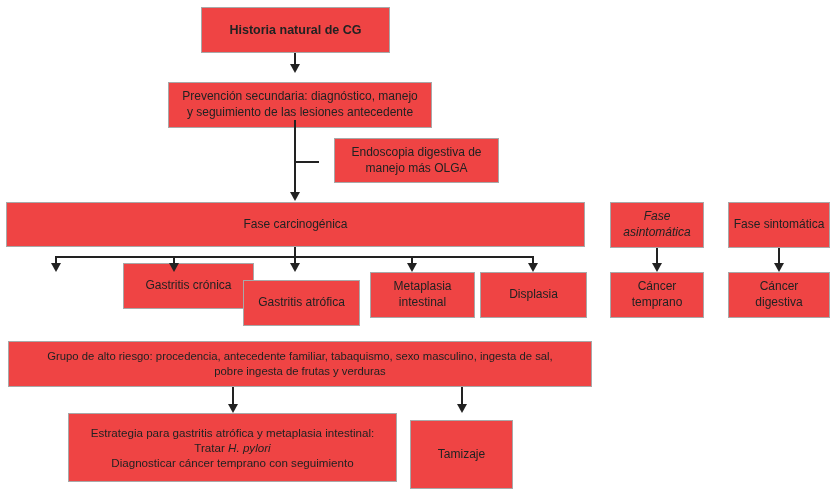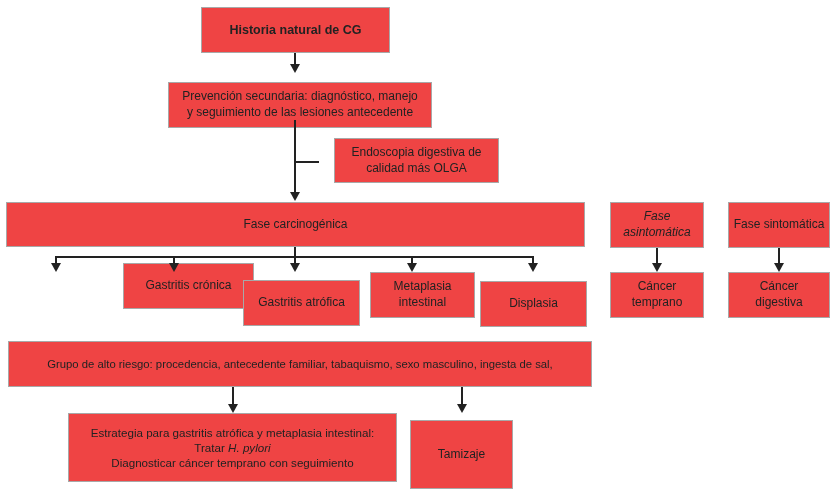--- a/index.html
+++ b/index.html
@@ -50,21 +50,21 @@
   <div class="box" style="left:168px;top:82px;width:264px;height:46px;">
     <div>
       <span class="ln">Prevención secundaria: diagnóstico, manejo</span>
       <span class="ln">y seguimiento de las lesiones antecedente</span>
     </div>
   </div>
 
   <div class="box" style="left:318px;top:138px;width:165px;height:45px;margin-left:16px;">
     <div>
       <span class="ln">Endoscopia digestiva de</span>
-      <span class="ln">calidad más OLGA</span>
+      <span class="ln">manejo más OLGA</span>
     </div>
   </div>
 
   <div class="box" style="left:6px;top:202px;width:579px;height:45px;">
     <span class="ln">Fase carcinogénica</span>
   </div>
 
   <div class="box" style="left:610px;top:202px;width:94px;height:46px;font-style:italic;">
     <div>
       <span class="ln">Fase</span>
@@ -85,41 +85,42 @@
     <span class="ln">Gastritis atrófica</span>
   </div>
 
   <div class="box" style="left:362px;top:272px;width:105px;height:46px;margin-left:8px;">
     <div>
       <span class="ln">Metaplasia</span>
       <span class="ln">intestinal</span>
     </div>
   </div>
 
-  <div class="box" style="left:480px;top:272px;width:107px;height:46px;margin-top:9px;">
+  <div class="box" style="left:480px;top:272px;width:107px;height:46px;">
     <span class="ln">Displasia</span>
   </div>
 
   <div class="box" style="left:610px;top:272px;width:94px;height:46px;">
     <div>
       <span class="ln">Cáncer</span>
       <span class="ln">temprano</span>
     </div>
   </div>
 
   <div class="box" style="left:728px;top:272px;width:102px;height:46px;">
     <div>
       <span class="ln">Cáncer</span>
       <span class="ln">digestiva</span>
     </div>
   </div>
 
   <div class="box small" style="left:8px;top:341px;width:584px;height:46px;">
     <div>
       <span class="ln">Grupo de alto riesgo: procedencia, antecedente familiar, tabaquismo, sexo masculino, ingesta de sal,</span>
+      <span class="ln">pobre ingesta de frutas y verduras</span>
     </div>
   </div>
 
   <div class="box med" style="left:68px;top:413px;width:329px;height:69px;">
     <div>
       <span class="ln">Estrategia para gastritis atrófica y metaplasia intestinal:</span>
       <span class="ln"><span>Tratar</span> <span class="it">H. pylori</span></span>
       <span class="ln">Diagnosticar cáncer temprano con seguimiento</span>
     </div>
   </div>

